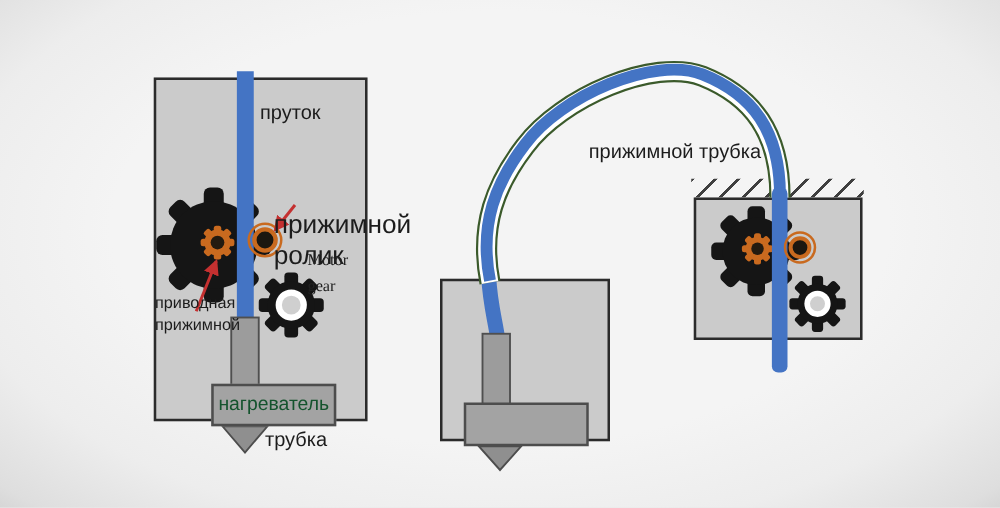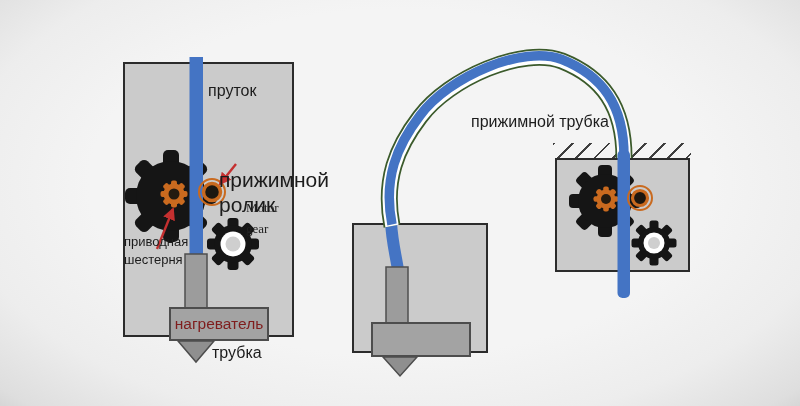--- a/index.html
+++ b/index.html
@@ -38,21 +38,21 @@
   .lbl-roller{left:219px;top:139px;font-size:21px;width:82px;margin-top:28px;}
   .lbl-motorgear{left:246px;top:197px;font-size:13px;width:46px;line-height:1.65;font-family:"Liberation Serif","DejaVu Serif",serif;color:#222;}
   .lbl-drivegear{left:124px;top:233px;font-size:13px;width:66px;line-height:1.4;}
   .lbl-nozzle{left:212px;top:343px;font-size:16px;}
   .lbl-tube{left:471px;top:112px;font-size:16px;}
   .heater-block{
     position:absolute;left:169px;top:307px;width:100px;height:34px;
     background:var(--metal-gray,#a3a3a3);
     border:2px solid #4d4d4d;box-sizing:border-box;
     display:flex;align-items:center;justify-content:center;
-    font-size:15.5px;color:#7f1d1d;
+    font-size:15.5px;color:#14532d;
   }
 </style>
 </head>
 <body>
 
 <div class="stage">
 
   <div class="unit-box box-direct"></div>
   <div class="unit-box box-mid"></div>
   <div class="hatch"></div>
@@ -160,17 +160,17 @@
     </g>
   </svg>
 
   <div class="heater-block">
     <span>нагреватель</span>
   </div>
 
   <div class="lbl lbl-filament">пруток</div>
   <div class="lbl lbl-roller">прижимной ролик</div>
   <div class="lbl lbl-motorgear">Motor gear</div>
-  <div class="lbl lbl-drivegear">приводная шестерня</div>
+  <div class="lbl lbl-drivegear">приводная прижимной</div>
   <div class="lbl lbl-nozzle">трубка</div>
   <div class="lbl lbl-tube">прижимной трубка</div>
 
 </div>
 
 </body></html>

